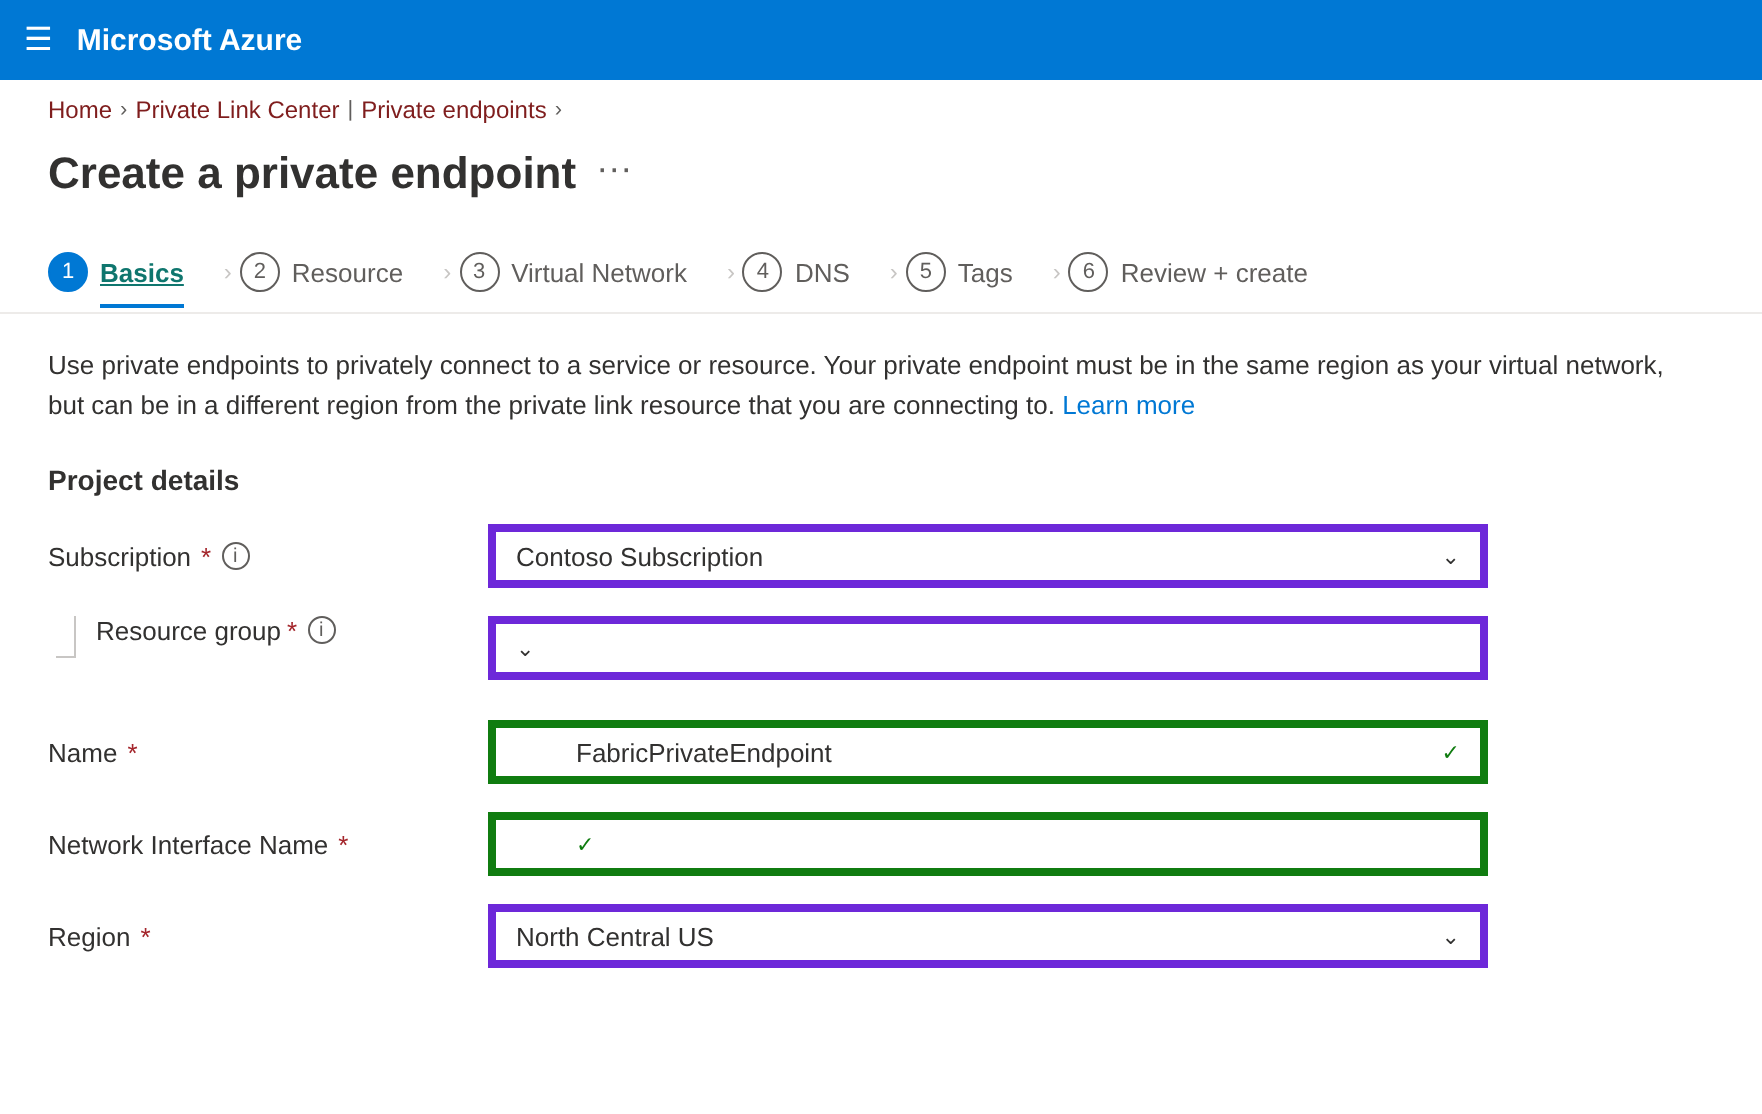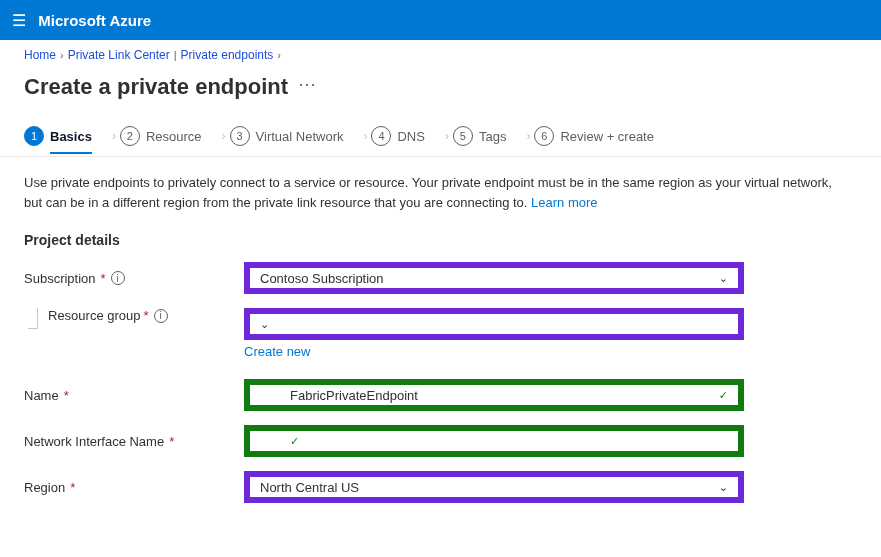--- a/index.html
+++ b/index.html
@@ -27,21 +27,21 @@
 
     
     .breadcrumb {
       padding: 8px 24px 4px;
       font-size: 12px;
       color: #0078d4;
       display: flex;
       align-items: center;
       gap: 4px;
     }
-    .breadcrumb a { color: #1d4ed8; text-decoration: none; }
+    .breadcrumb a { color: #7f1d1d; text-decoration: none; }
     .breadcrumb .sep { color: #605e5c; font-size: 11px; }
 
     
     .page-header {
       padding: 8px 24px 16px;
       display: flex;
       gap: 10px;
     }
     .page-header h1 {
       font-size: 22px;
@@ -84,25 +84,26 @@
       font-size: 11px;
       color: #605e5c;
       flex-shrink: 0;
     }
     .step.active .step-circle {
       background: #0078d4;
       border-color: #0078d4;
       color: #fff;
     }
     .step.active .step-label {
-      color: #0f172a;
+      color: #0f766e;
       font-weight: 600;
       border-bottom: 2px solid #0078d4;
       padding-bottom: 8px;
       margin-bottom: -10px;
+      text-decoration: underline;
     }
     .step-label { color: #605e5c; font-size: 13px; padding-bottom: 0; }
     .step-sep { color: #c8c6c4; margin: 0 4px; font-size: 12px; }
 
     
     .content {
       padding: 16px 24px;
     }
 
     
@@ -158,21 +159,21 @@
     }
 
     .field-control {
       flex: 1;
       max-width: 500px;
     }
 
     .dropdown {
       width: 100%;
       height: 32px;
-      border: 6px solid #6d28d9;
+      border: 4px solid #6d28d9;
       background: #fff;
       display: flex;
       align-items: center;
       justify-content: space-between;
       padding: 0 10px;
       cursor: pointer;
       font-size: 13px;
       color: #323130;
       position: relative;
     }
@@ -271,30 +272,29 @@
         </div>
       </div>
     </div>
 
     <div style="display:flex; align-items:flex-start; margin-bottom:4px;">
 
       <div style="width:20px; min-width:20px; margin-top:0; display:flex; flex-direction:column; align-items:flex-end; margin-right:4px;">
         <div style="width:1px; height:20px; background:#c8c6c4; margin-right:6px;"></div>
         <div style="width:10px; height:1px; background:#c8c6c4; margin-right:6px;"></div>
       </div>
-      <div style="display:flex; align-items:center; min-width:196px;">
+      <div style="display:flex; min-width:196px;">
         <span>Resource group</span>
         <span class="required" style="margin-left:3px;">*</span>
         <span class="info-icon" style="margin-left:5px;">i</span>
       </div>
       <div class="field-control" style="max-width:500px; flex:1;">
         <div class="dropdown">
           <span class="dropdown-caret">⌄</span>
         </div>
-        <a href="#" class="create-new-link" style="margin-left:0;">Create new</a>
       </div>
     </div>
   </div>
 
   <div class="form-section" style="margin-top:10px;">
 
     <div class="field-row">
       <div class="field-label">
         <span>Name</span>
         <span class="required">*</span>

